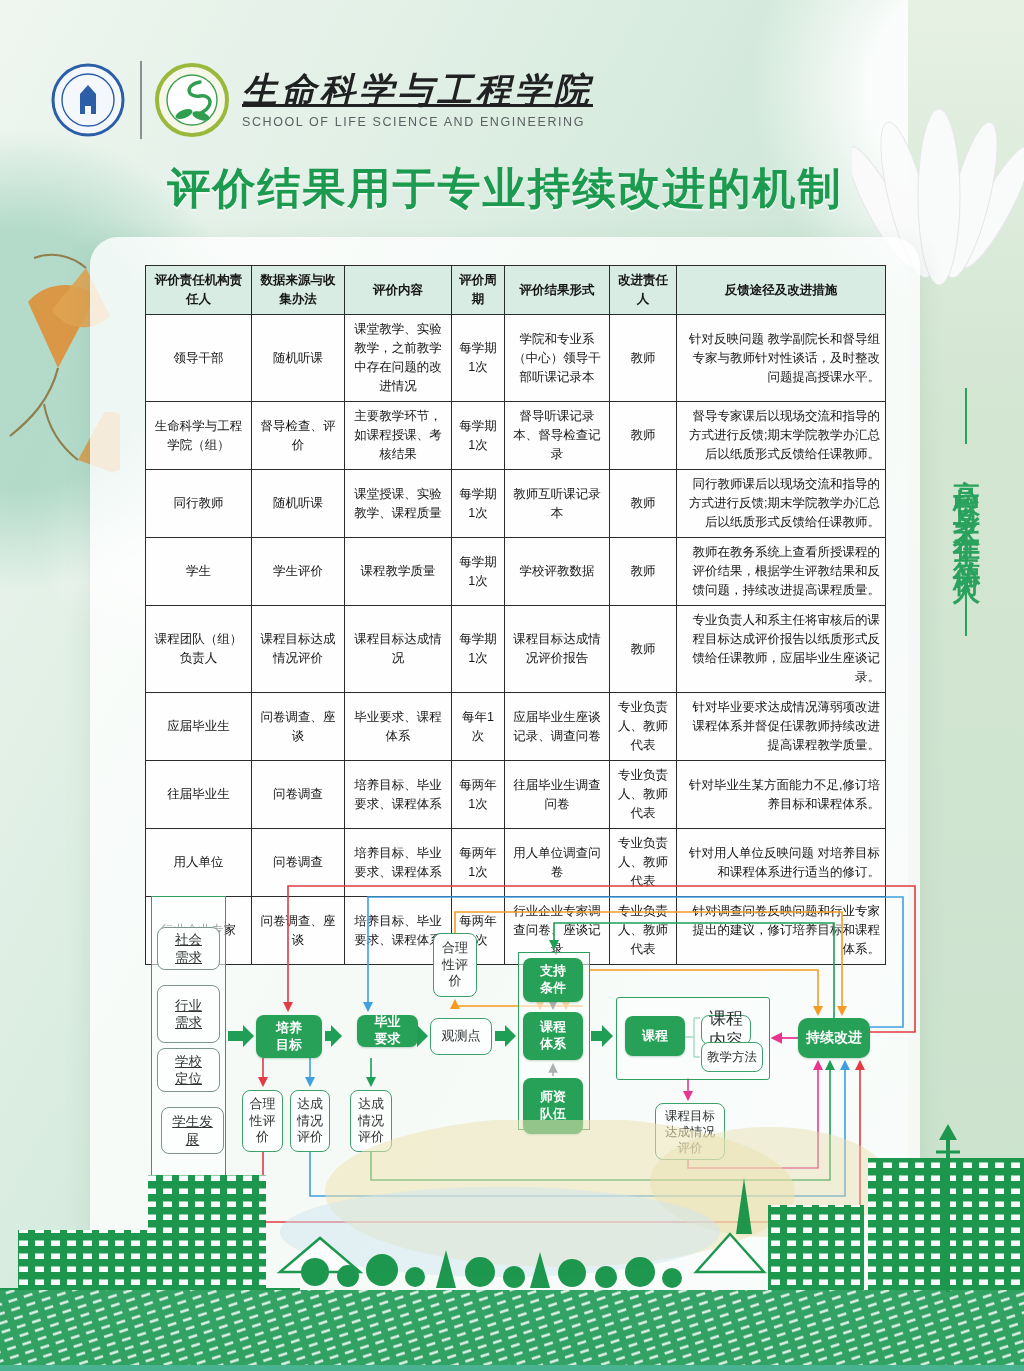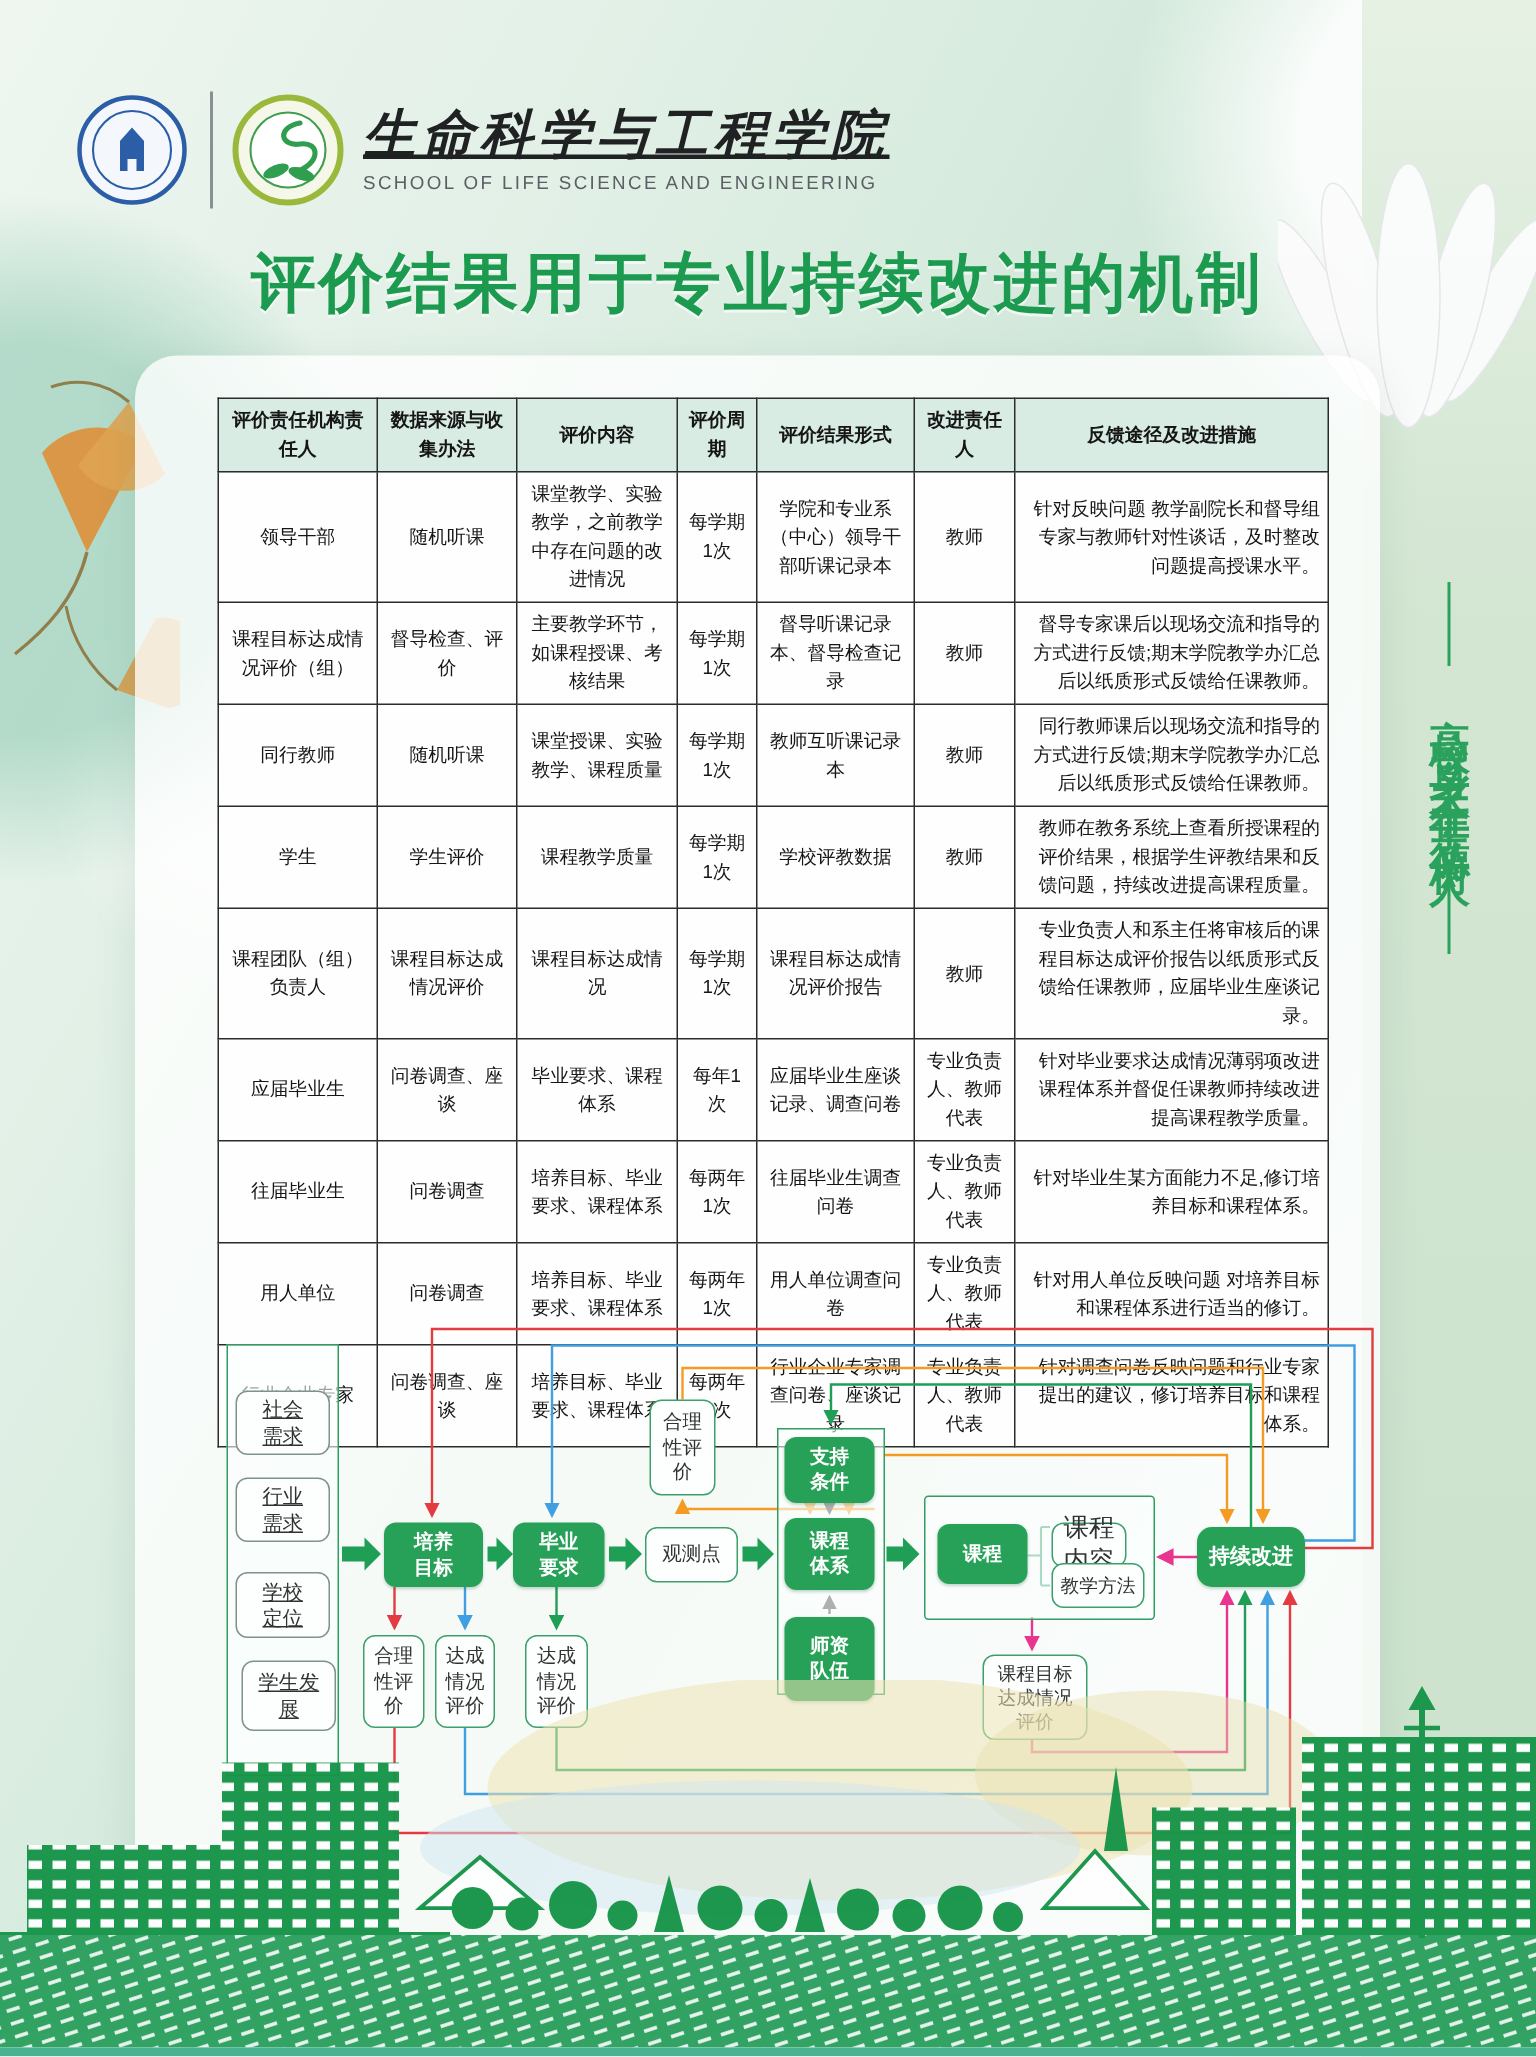--- a/index.html
+++ b/index.html
@@ -134,21 +134,21 @@
       <tr>
         <td>领导干部</td>
         <td>随机听课</td>
         <td>课堂教学、实验教学，之前教学中存在问题的改进情况</td>
         <td>每学期1次</td>
         <td>学院和专业系（中心）领导干部听课记录本</td>
         <td>教师</td>
         <td>针对反映问题 教学副院长和督导组专家与教师针对性谈话，及时整改问题提高授课水平。</td>
       </tr>
       <tr>
-        <td>课程目标达成情况评价（组）</td>
+        <td>生命科学与工程学院（组）</td>
         <td>督导检查、评价</td>
         <td>主要教学环节，如课程授课、考核结果</td>
         <td>每学期1次</td>
         <td>督导听课记录本、督导检查记录</td>
         <td>教师</td>
         <td>督导专家课后以现场交流和指导的方式进行反馈;期末学院教学办汇总后以纸质形式反馈给任课教师。</td>
       </tr>
       <tr>
         <td>同行教师</td>
         <td>随机听课</td>
@@ -274,34 +274,34 @@
       </g>
     </svg>
 
     <div class="fc-frame" style="left:6px;top:16px;width:73px;height:286px"></div>
     <div class="fc-frame" style="left:373px;top:72px;width:70px;height:176px"></div>
     <div class="fc-frame r" style="left:471px;top:117px;width:152px;height:81px"></div>
 
     <div class="fc-node outline gray" style="left:12px;top:47px;width:63px;height:43px;padding:0 16px;font-size:13.5px">
         <span>社会需求</span>
       </div>
-    <div class="fc-node outline gray" style="left:12px;top:105px;width:63px;height:43px;padding:0 16px;font-size:13.5px">
+    <div class="fc-node outline gray" style="left:12px;top:105px;width:63px;height:58px;padding:0 16px;font-size:13.5px">
         <span>行业需求</span>
       </div>
     <div class="fc-node outline gray" style="left:12px;top:168px;width:63px;height:44px;padding:0 16px;font-size:13.5px">
         <span>学校定位</span>
       </div>
     <div class="fc-node outline gray" style="left:16px;top:227px;width:63px;height:47px;padding:0 5px;font-size:13.5px">
         <span>学生发展</span>
       </div>
 
     <div class="fc-node solid" style="left:111px;top:135px;width:66px;height:43px;padding:0 15px">
         <span>培养目标</span>
       </div>
-    <div class="fc-node solid" style="left:197px;top:135px;width:61px;height:43px;padding:0 14px">
+    <div class="fc-node solid" style="left:212px;top:135px;width:61px;height:32px;padding:0 14px">
         <span>毕业要求</span>
       </div>
     <div class="fc-node outline" style="left:285px;top:138px;width:62px;height:37px">
         <span>观测点</span>
       </div>
     <div class="fc-node outline" style="left:288px;top:53px;width:44px;height:64px;padding:0 6px">
         <span>合理性评价</span>
       </div>
     <div class="fc-node solid" style="left:378px;top:78px;width:60px;height:44px;padding:0 15px">
         <span>支持条件</span>

